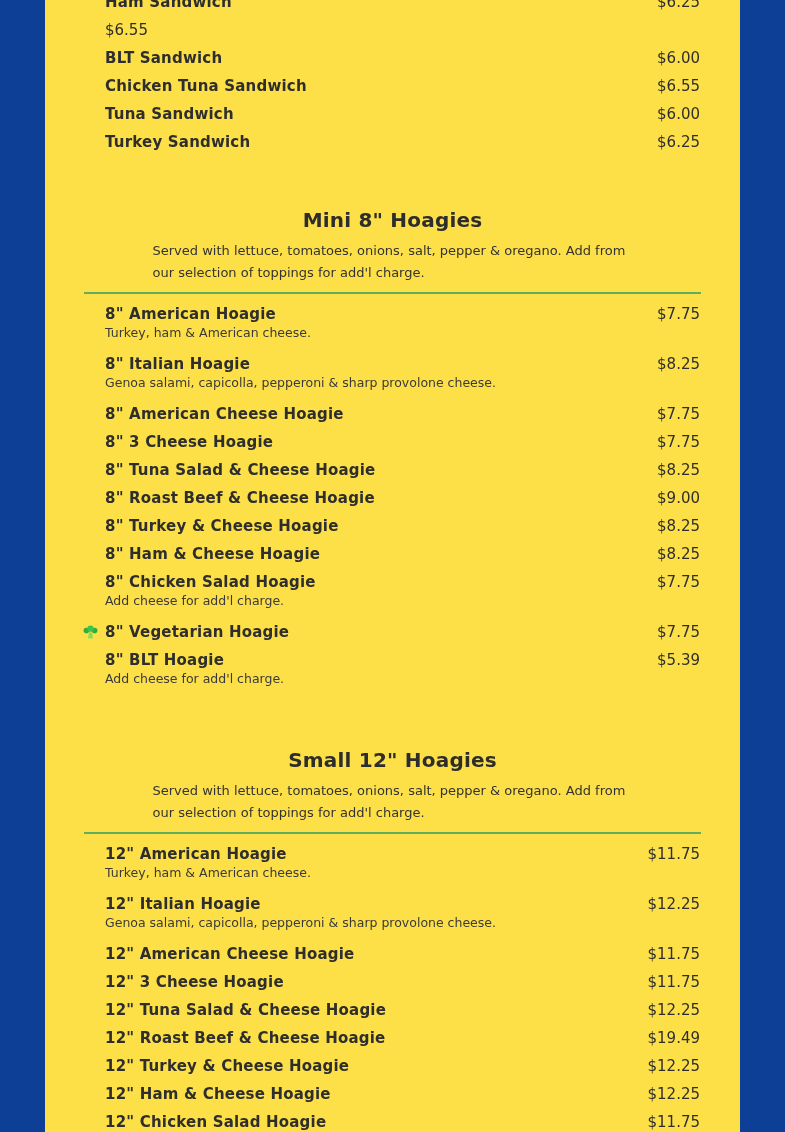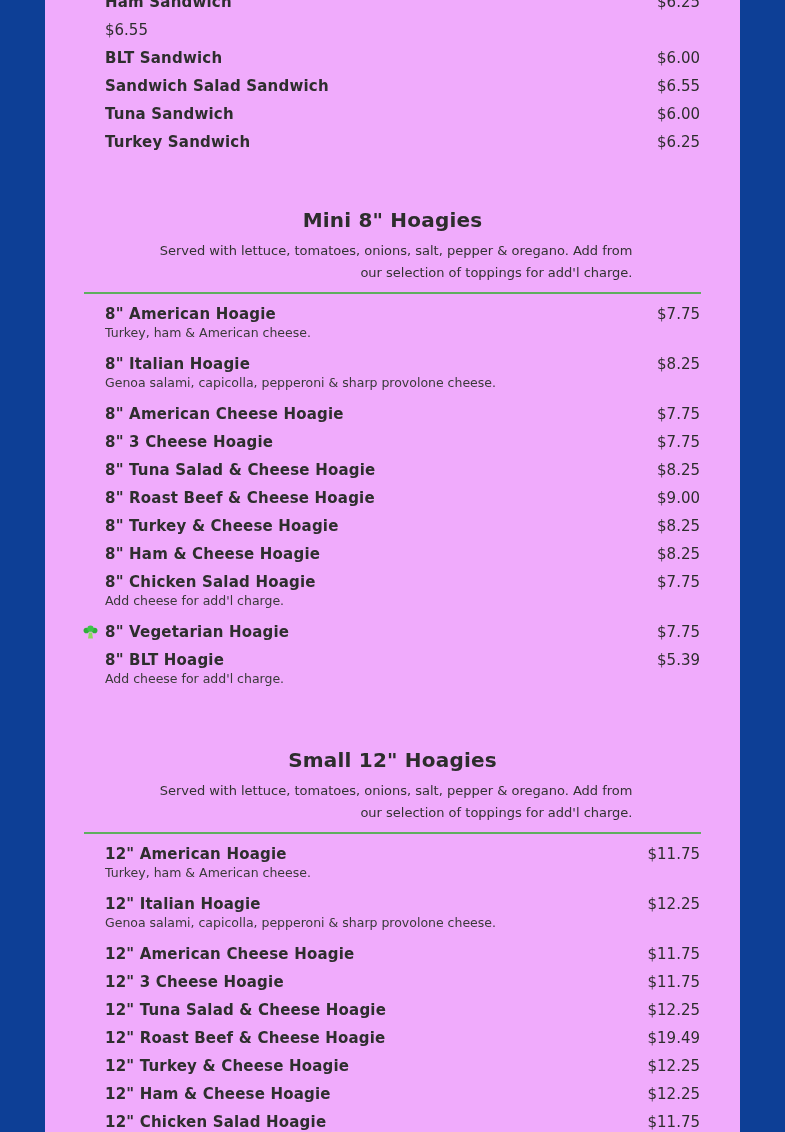--- a/index.html
+++ b/index.html
@@ -20,38 +20,38 @@
   }
   .side-rail.left { left: 0; }
   .side-rail.right { right: 0; }
 
   .page {
     position: relative;
     margin: 0 45px;
     width: 695px;
     height: 1132px;
     overflow: hidden;
-    background: #f0abfc;
+    background: #fde047;
   }
   .menu-content { margin-top: -12px; }
 
   .menu-section { margin-top: 0; }
   .menu-section.headed { margin-top: 52px; }
 
   .section-title {
     text-align: center;
     font-size: 20px;
     font-weight: 700;
     color: #2d2d2d;
     line-height: 24px;
     margin-bottom: 8px;
     letter-spacing: 0.2px;
   }
   .section-subtitle {
-    text-align: right;
+    text-align: left;
     font-size: 13px;
     color: #333333;
     line-height: 22px;
     max-width: 480px;
     margin: 0 auto;
   }
   .section-divider {
     border-bottom: 2px solid #5fae5f;
     margin: 8px 39px 6px 39px;
     height: 0;
@@ -116,21 +116,21 @@
             </div>
           </div>
           <div class="menu-item">
             <div class="item-line">
               <span class="item-name">BLT Sandwich</span>
               <span class="item-price">$6.00</span>
             </div>
           </div>
           <div class="menu-item">
             <div class="item-line">
-              <span class="item-name">Sandwich Salad Sandwich</span>
+              <span class="item-name">Chicken Tuna Sandwich</span>
               <span class="item-price">$6.55</span>
             </div>
           </div>
           <div class="menu-item">
             <div class="item-line">
               <span class="item-name">Tuna Sandwich</span>
               <span class="item-price">$6.00</span>
             </div>
           </div>
           <div class="menu-item">

